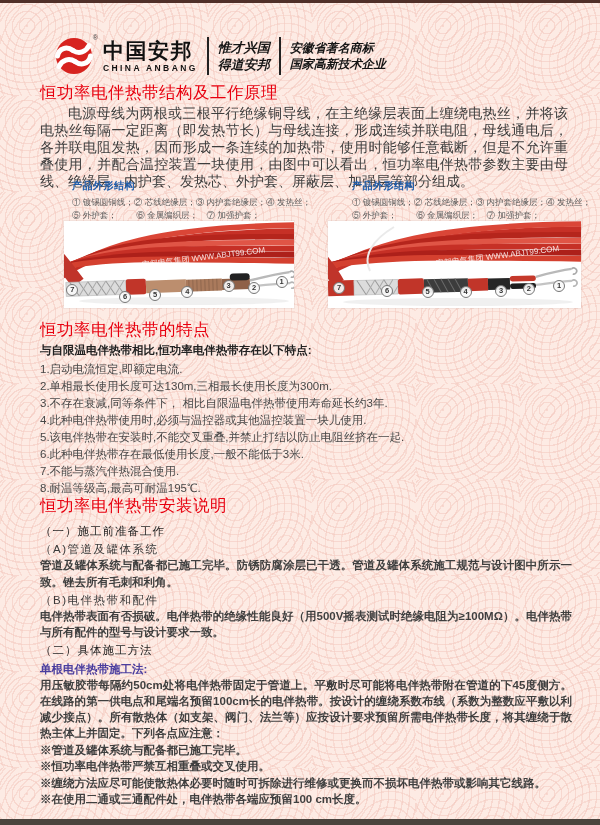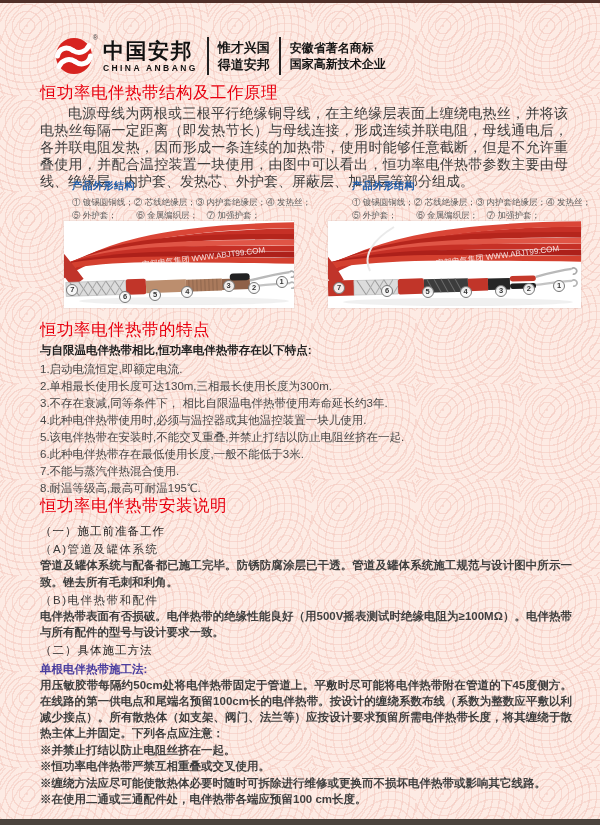--- a/index.html
+++ b/index.html
@@ -27,21 +27,21 @@
   .bottom-bar{position:absolute;bottom:0;left:0;width:100%;height:6px;background:var(--bar_bottom);}
 
   
   .header{position:absolute;top:34px;left:54px;display:flex;align-items:center;gap:9px;height:44px;}
   .logo-mark{position:relative;width:40px;height:40px;flex:0 0 auto;}
   .logo-reg{position:absolute;top:-2px;right:-4px;font-size:7px;color:#444;}
   .logo-text{display:flex;flex-direction:column;line-height:1;}
   .logo-cn{font-size:21px;font-weight:bold;color:#111;letter-spacing:1.5px;}
   .logo-en{font-size:8.5px;font-weight:bold;color:#111;letter-spacing:2.4px;margin-top:3px;}
   .header-divider{width:2px;height:38px;background:#222;}
-  .slogan{font-family:"Liberation Serif", serif;font-weight:bold;color:#151515;line-height:17px;font-size:13px;white-space:nowrap;}
+  .slogan{font-family:"Liberation Serif", serif;font-weight:bold;color:#151515;line-height:17px;font-size:13px;white-space:nowrap;font-style:italic;}
   .slogan.small{font-size:12px;line-height:16px;}
 
   
   .section-title{position:absolute;left:40px;color:var(--accent_red);font-size:16.5px;font-weight:normal;letter-spacing:.5px;}
   #title-structure{top:82px;}
   #title-features{top:319px;}
   #title-install{top:495px;}
 
   
   .para{position:absolute;top:105px;left:40px;width:528px;font-size:14px;line-height:17px;
@@ -219,19 +219,19 @@
 <h2 class="section-title" id="title-install">恒功率电伴热带安装说明</h2>
 <div class="install">
   <div class="h-bold">（一）施工前准备工作</div>
   <div class="sub-h">（A)管道及罐体系统</div>
   <div class="body-t">管道及罐体系统与配备都已施工完毕。防锈防腐涂层已干透。管道及罐体系统施工规范与设计图中所示一致。锉去所有毛刺和利角。</div>
   <div class="sub-h">（B)电伴热带和配件</div>
   <div class="body-t">电伴热带表面有否损破。电伴热带的绝缘性能良好（用500V摇表测试时绝缘电阻为≥100MΩ）。电伴热带与所有配件的型号与设计要求一致。</div>
   <div class="h-bold">（二）具体施工方法</div>
   <div class="method-h">单根电伴热带施工法:</div>
   <div class="body-t">用压敏胶带每隔约50cm处将电伴热带固定于管道上。平敷时尽可能将电伴热带附在管道的下45度侧方。在线路的第一供电点和尾端名预留100cm长的电伴热带。按设计的缠绕系数布线（系数为整数应平敷以利减少接点）。所有散热体（如支架、阀门、法兰等）应按设计要求预留所需电伴热带长度，将其缠绕于散热主体上并固定。下列各点应注意：</div>
-  <div class="note">※并禁止打结以防止电阻丝挤在一起。</div>
+  <div class="note">※管道及罐体系统与配备都已施工完毕。</div>
   <div class="note">※恒功率电伴热带严禁互相重叠或交叉使用。</div>
   <div class="note">※缠绕方法应尽可能使散热体必要时随时可拆除进行维修或更换而不损坏电伴热带或影响其它线路。</div>
   <div class="note">※在使用二通或三通配件处，电伴热带各端应预留100 cm长度。</div>
 </div>
 
 <div class="bottom-bar"></div>
 
 </body></html>

